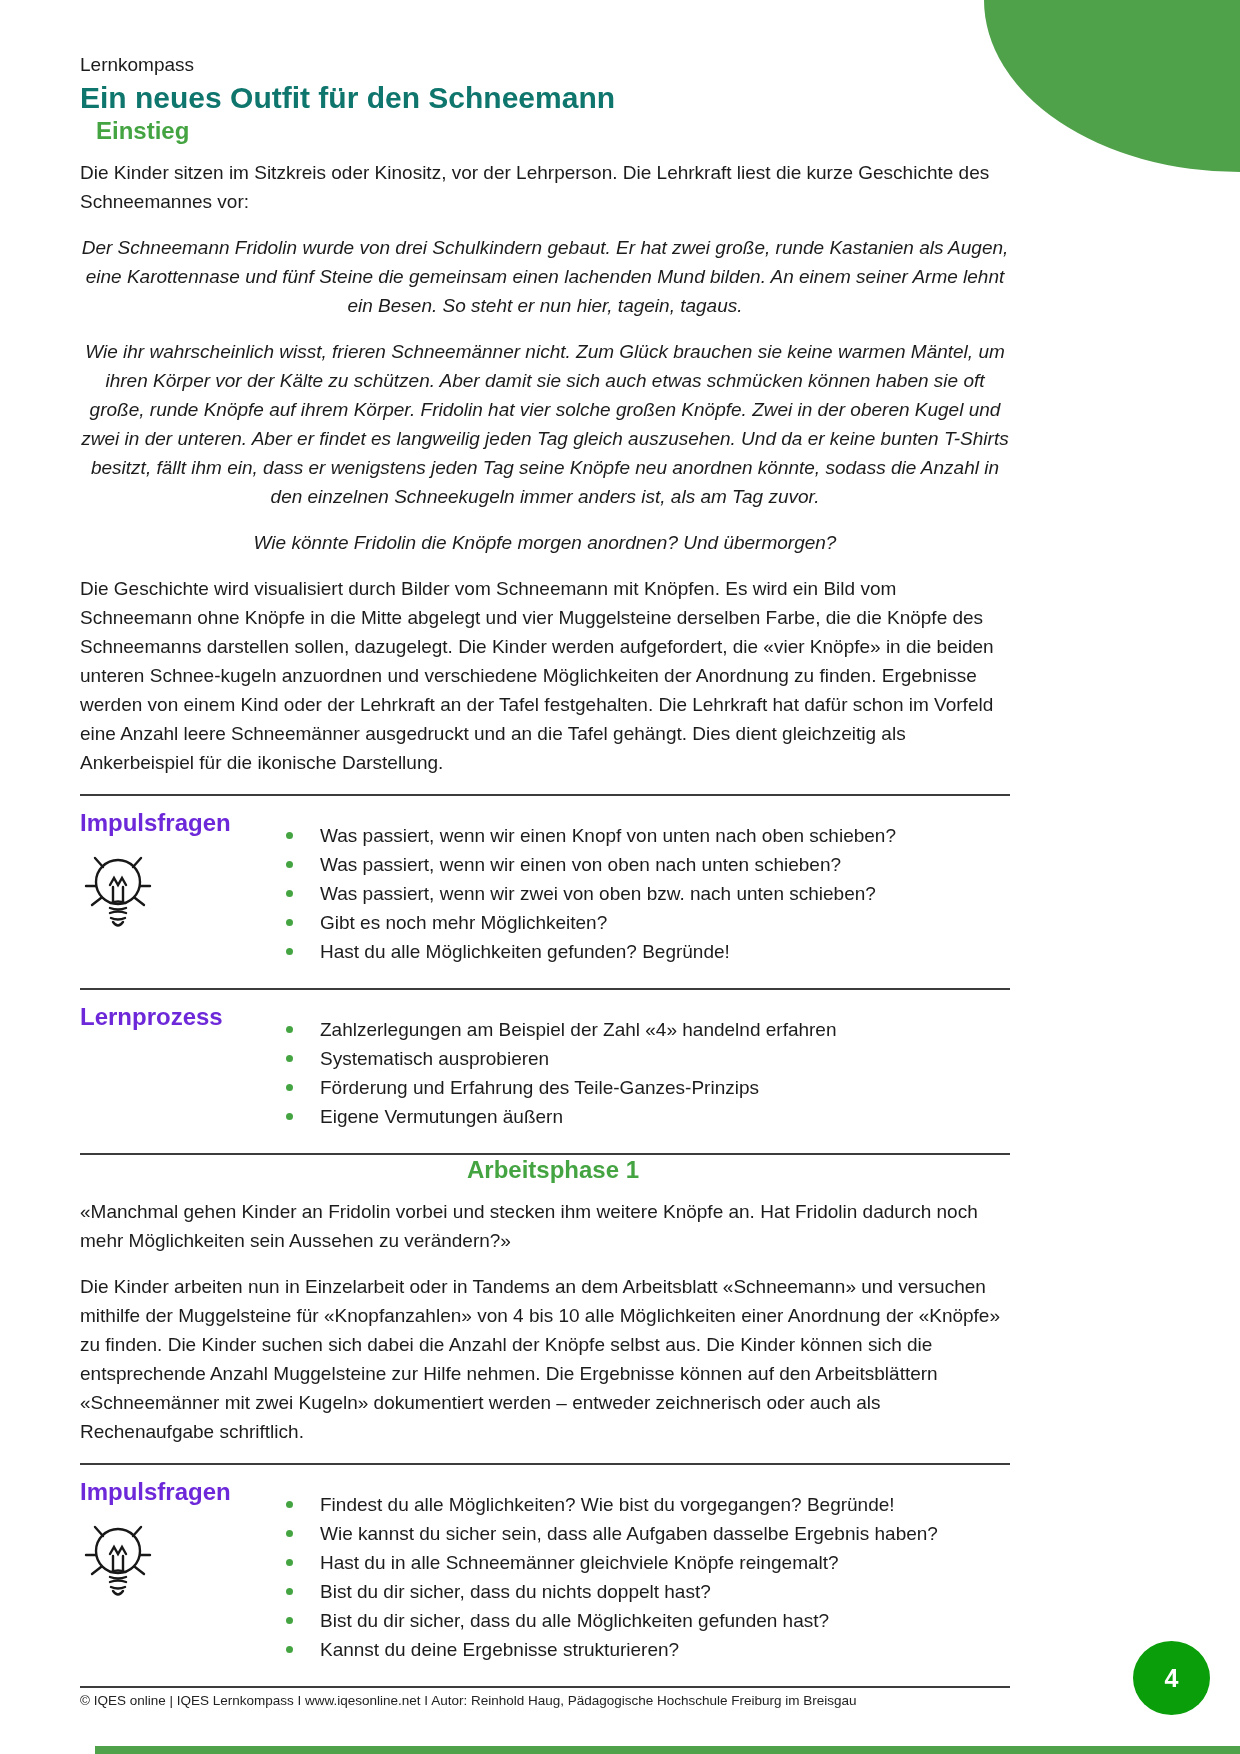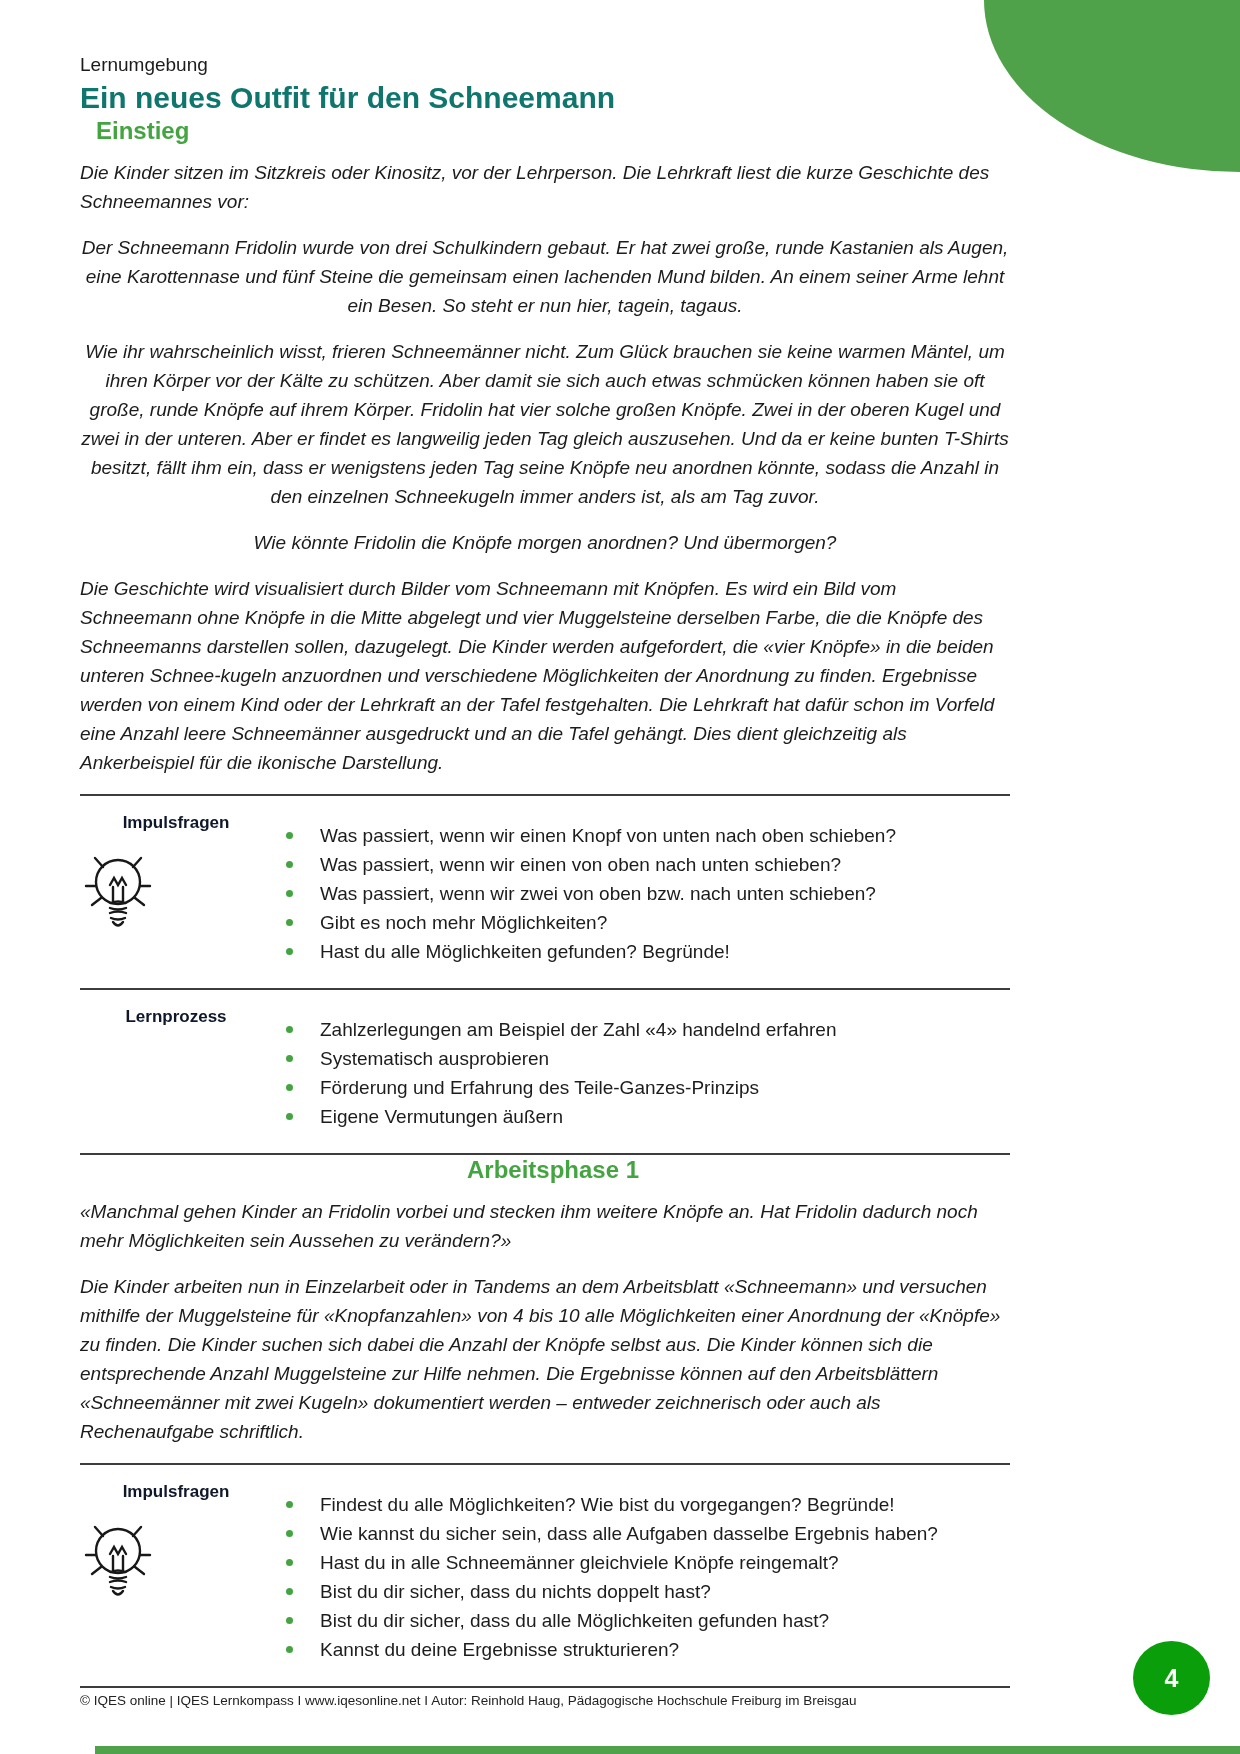--- a/index.html
+++ b/index.html
@@ -61,37 +61,35 @@
     line-height: 30px;
     color: #45a442;
     font-weight: bold;
   }
   .h-einstieg { margin-top: 84px; }
   .h-arbeitsphase { margin-top: 70px; text-align: center; }
   p.body-text {
     margin: 0 0 17px 0;
     font-size: 19px;
     line-height: 29px;
-    font-style: italic;
   }
   p.story { font-style: italic; text-align: center; }
   .info-block { border-bottom: 2px solid #3c3c3c; }
   .info-row {
     display: grid;
     grid-template-columns: 192px 1fr;
     border-top: 2px solid #3c3c3c;
     padding: 13px 0 10px 0;
   }
   .info-row.standalone { border-bottom: 2px solid #3c3c3c; margin-top: 14px; }
   .info-label {
-    color: #0f172a;
-    font-weight: bold;
-    font-size: 17px;
+    color: #6d28d9;
+    font-weight: bold;
+    font-size: 24px;
     line-height: 28px;
-    text-align: center;
   }
   .bulb { margin-top: 8px; margin-left: 2px; }
   ul.bullet-list {
     margin: 12px; padding: 0;
     list-style: none;
   }
   ul.bullet-list li {
     position: relative;
     padding-left: 36px;
     font-size: 19px;
@@ -115,21 +113,21 @@
 </style>
 </head>
 <body>
 
 <div class="page">
 
   <div class="corner-blob"></div>
 
   <div class="content">
 
-    <p class="eyebrow">Lernumgebung</p>
+    <p class="eyebrow">Lernkompass</p>
     <h1 class="doc-title">Ein neues Outfit für den Schneemann</h1>
 
     <h2 class="section-heading h-einstieg">Einstieg</h2>
     <p class="body-text">Die Kinder sitzen im Sitzkreis oder Kinositz, vor der Lehrperson. Die Lehrkraft liest die kurze Geschichte des Schneemannes vor:</p>
     <p class="body-text story">Der Schneemann Fridolin wurde von drei Schulkindern gebaut. Er hat zwei große, runde Kastanien als Augen, eine Karottennase und fünf Steine die gemeinsam einen lachenden Mund bilden. An einem seiner Arme lehnt ein Besen. So steht er nun hier, tagein, tagaus.</p>
     <p class="body-text story">Wie ihr wahrscheinlich wisst, frieren Schneemänner nicht. Zum Glück brauchen sie keine warmen Mäntel, um ihren Körper vor der Kälte zu schützen. Aber damit sie sich auch etwas schmücken können haben sie oft große, runde Knöpfe auf ihrem Körper. Fridolin hat vier solche großen Knöpfe. Zwei in der oberen Kugel und zwei in der unteren. Aber er findet es langweilig jeden Tag gleich auszusehen. Und da er keine bunten T-Shirts besitzt, fällt ihm ein, dass er wenigstens jeden Tag seine Knöpfe neu anordnen könnte, sodass die Anzahl in den einzelnen Schneekugeln immer anders ist, als am Tag zuvor.</p>
     <p class="body-text story">Wie könnte Fridolin die Knöpfe morgen anordnen? Und übermorgen?</p>
     <p class="body-text">Die Geschichte wird visualisiert durch Bilder vom Schneemann mit Knöpfen. Es wird ein Bild vom Schneemann ohne Knöpfe in die Mitte abgelegt und vier Muggelsteine derselben Farbe, die die Knöpfe des Schneemanns darstellen sollen, dazugelegt. Die Kinder werden aufgefordert, die «vier Knöpfe» in die beiden unteren Schnee-kugeln anzuordnen und verschiedene Möglichkeiten der Anordnung zu finden. Ergebnisse werden von einem Kind oder der Lehrkraft an der Tafel festgehalten. Die Lehrkraft hat dafür schon im Vorfeld eine Anzahl leere Schneemänner ausgedruckt und an die Tafel gehängt. Dies dient gleichzeitig als Ankerbeispiel für die ikonische Darstellung.</p>
 
     <div class="info-block">

